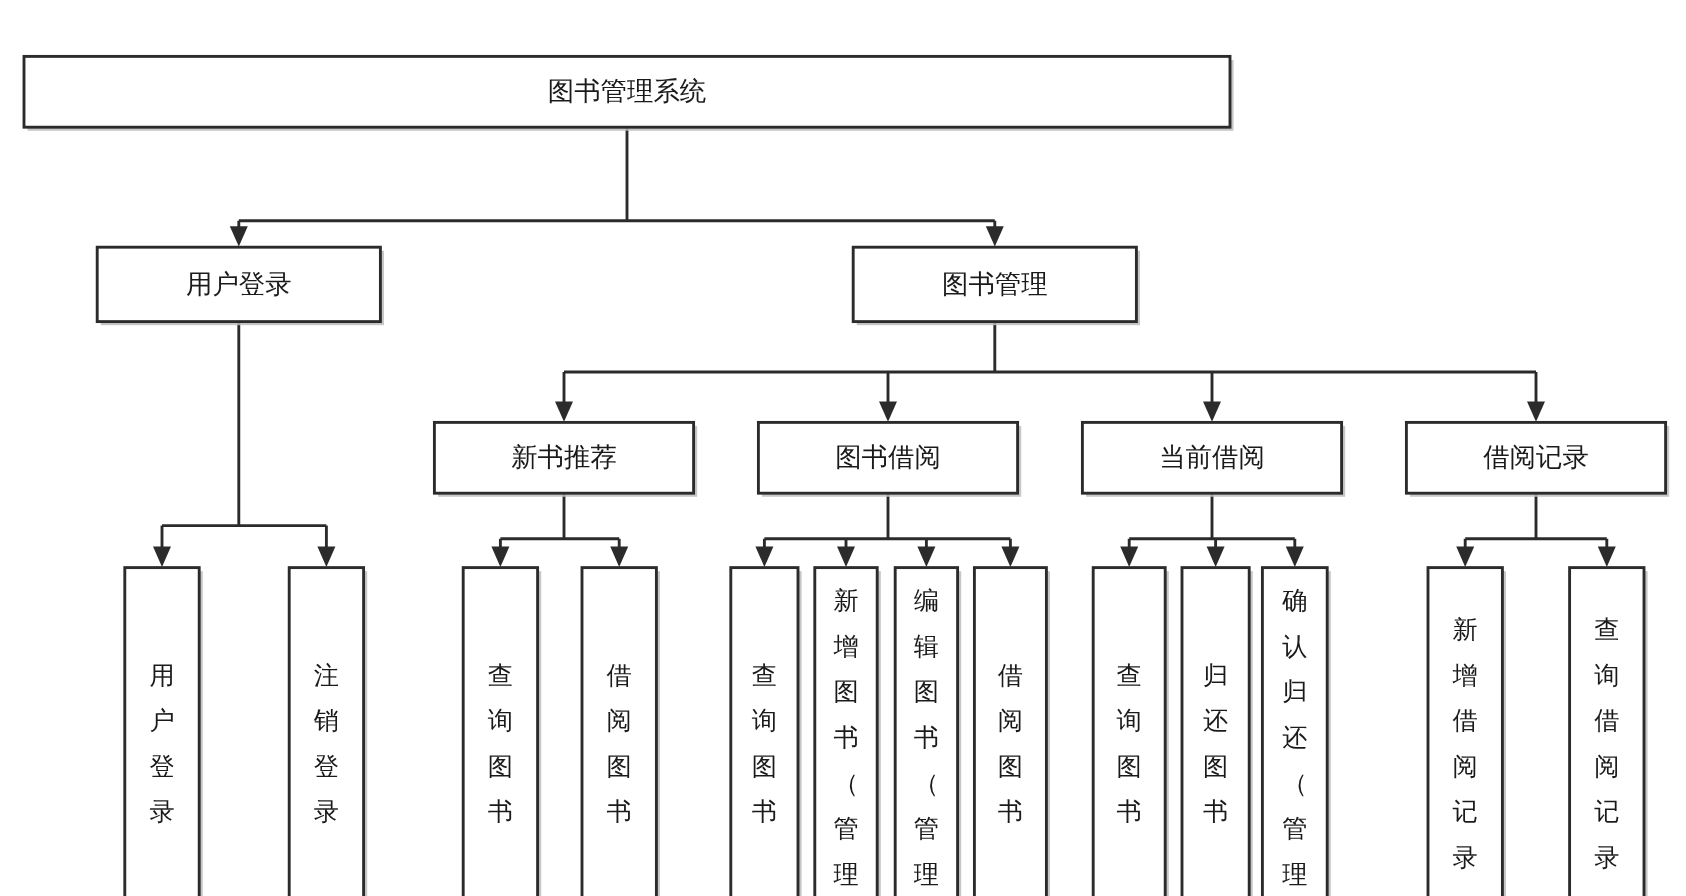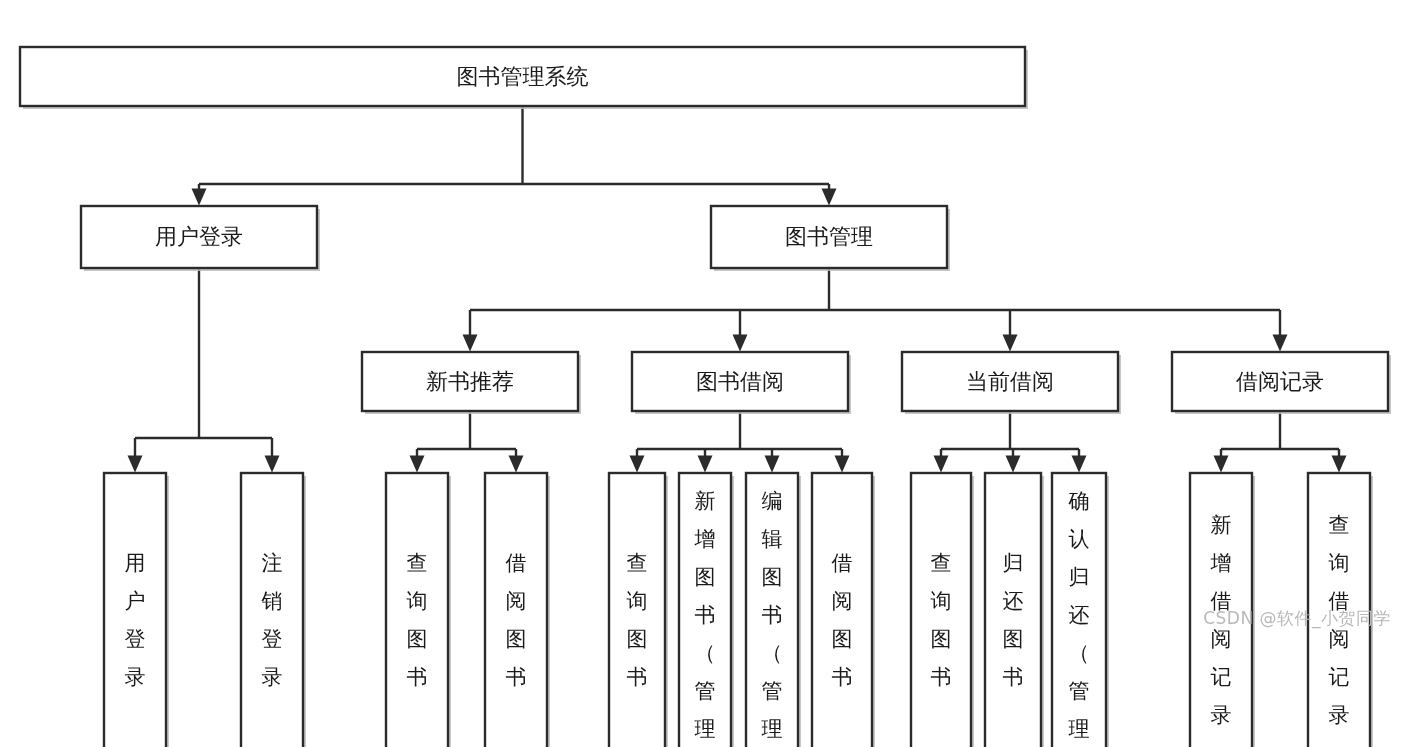--- a/index.html
+++ b/index.html
@@ -302,14 +302,13 @@
           <rect x="1308" y="437" width="62" height="296" class="node-box"></rect>
           <text x="1339" y="490" class="node-label node-label-v">查</text>
           <text x="1339" y="528" class="node-label node-label-v">询</text>
           <text x="1339" y="566" class="node-label node-label-v">借</text>
           <text x="1339" y="604" class="node-label node-label-v">阅</text>
           <text x="1339" y="642" class="node-label node-label-v">记</text>
           <text x="1339" y="680" class="node-label node-label-v">录</text>
         </g>
       </g>
   </svg>
-  <div class="watermark">CSDN @软件_小贺同学</div>
 </div>
 
 </body></html>

